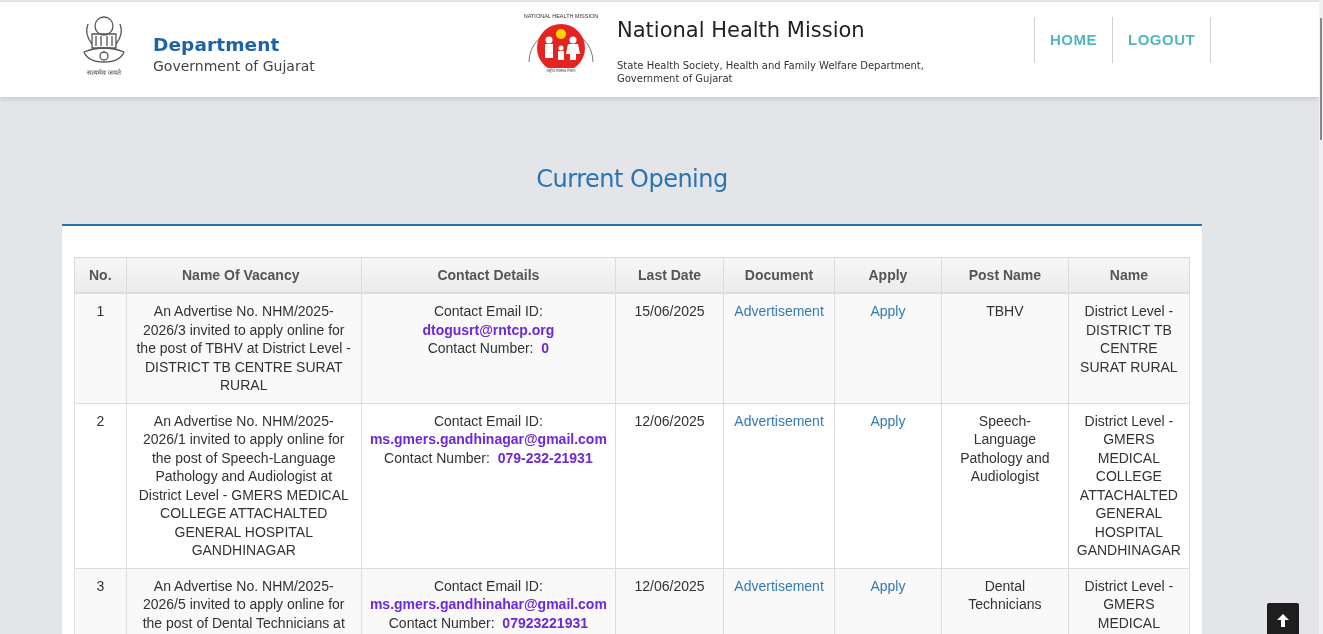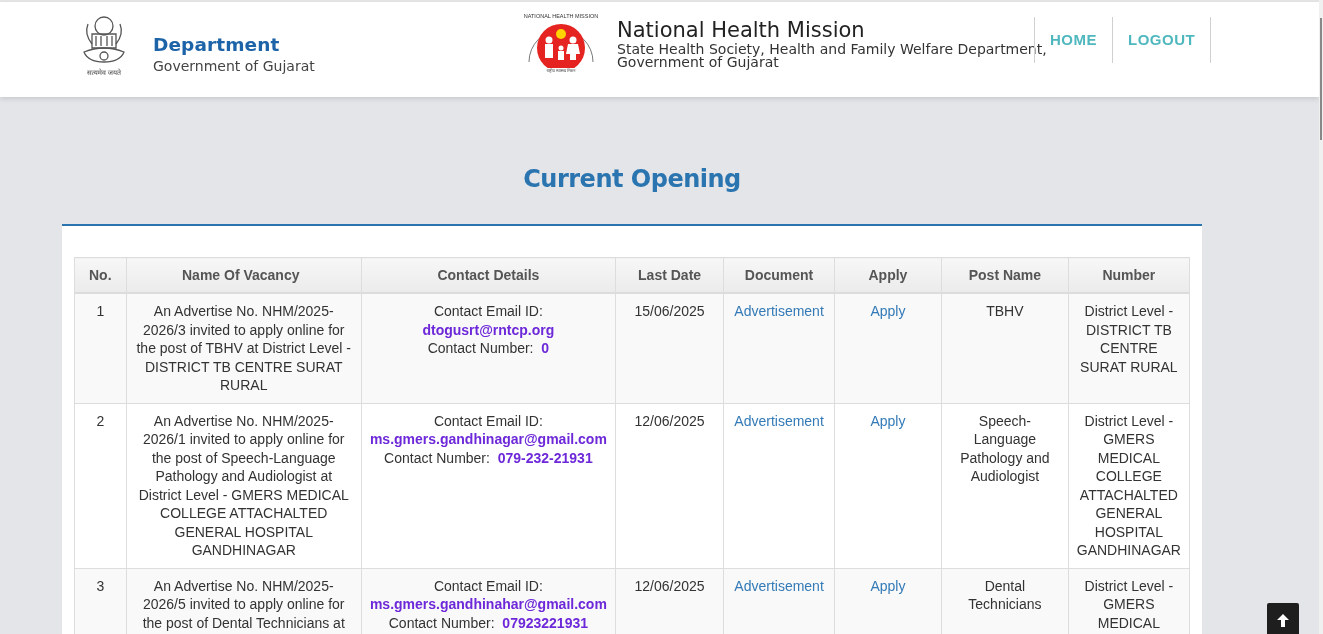--- a/index.html
+++ b/index.html
@@ -14,30 +14,30 @@
     position: absolute; left: 0; top: 2px; width: 1319px; height: 95px;
     background: #ffffff; box-shadow: 0 2px 5px rgba(0,0,0,0.12);
   }
   .emblem { position: absolute; left: 74px; top: 10px; width: 60px; height: 66px; }
   .hfw { position: absolute; left: 153px; top: 13px; }
   .hfw .l1 { font-family: "DejaVu Sans", sans-serif; font-weight: bold; color: #1c63a8; font-size: 18.5px; line-height: 20px; letter-spacing: 0.1px; }
   .hfw .l2 { font-family: "DejaVu Sans", sans-serif; color: #444; font-size: 14px; line-height: 22px; }
   .nhm-logo { position: absolute; left: 515px; top: 8px; width: 92px; height: 66px; }
   .nhm { position: absolute; left: 617px; top: 15px; }
   .nhm .t { font-family: "DejaVu Sans", sans-serif; font-size: 21px; color: #222; line-height: 26px; }
-  .nhm .s { font-family: "DejaVu Sans", sans-serif; font-size: 14px; color: #333; line-height: 13px; margin-top: 0; }
+  .nhm .s { font-family: "DejaVu Sans", sans-serif; font-size: 10px; color: #333; line-height: 13px; margin-top: 16px; }
   .nav { position: absolute; left: 1034px; top: 15px; height: 46px; display: flex; border-left: 1px solid #d0d0d0; }
   .nav a {
     display: block; height: 46px; line-height: 46px; padding: 0 15px;
     border-right: 1px solid #d0d0d0; color: #4fb8bf; font-weight: bold;
     font-size: 15px; text-decoration: none; letter-spacing: 0.5px;
   }
   .title {
     position: absolute; left: 0; width: 1264px; top: 165px; text-align: center;
-    font-family: "DejaVu Sans", sans-serif; font-weight: bold; font-size: 24px; color: #2a74b0;
+    font-family: "DejaVu Sans", sans-serif; font-weight: normal; font-size: 24px; color: #2a74b0;
     letter-spacing: -0.5px;
   }
   .panel {
     position: absolute; left: 62px; top: 224px; width: 1140px; height: 420px;
     background: #fff; border-top: 2px solid #2a74b0;
   }
   table {
     position: absolute; left: 12px; top: 31px; width: 1116px;
     border-collapse: collapse; font-size: 14px; color: #333;
   }
@@ -126,21 +126,21 @@
     </colgroup>
     <thead>
       <tr>
         <th>No.</th>
         <th class="name">Name Of Vacancy</th>
         <th>Contact Details</th>
         <th>Last Date</th>
         <th>Document</th>
         <th>Apply</th>
         <th>Post Name</th>
-        <th>Number</th>
+        <th>Name</th>
       </tr>
     </thead>
     <tbody>
       <tr class="row">
         <td>1</td>
         <td class="name">An Advertise No. NHM/2025-2026/3 invited to apply online for the post of TBHV at District Level - DISTRICT TB CENTRE SURAT RURAL</td>
         <td>
           <span>Contact Email ID:</span><br>
           <b class="v">dtogusrt@rntcp.org</b><br>
           <span>Contact Number:</span>&nbsp; <b class="v">0</b>

